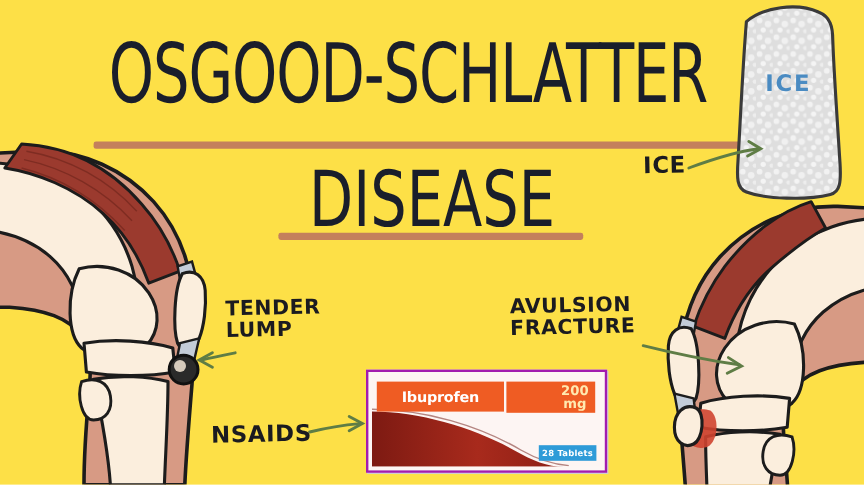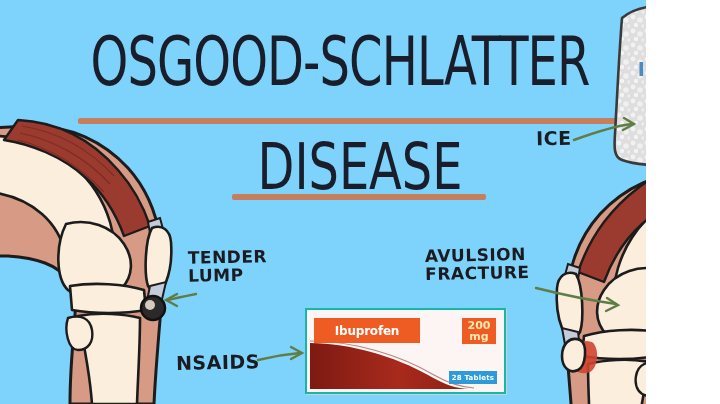--- a/index.html
+++ b/index.html
@@ -2,23 +2,23 @@
 <html><head>
 <meta charset="utf-8">
 <style>
   html, body {
     margin: 0;
     padding: 0;
     background: #ffffff;
   }
   #canvas {
     position: relative;
-    width: 646px;
+    width: 720px;
     height: 404px;
-    background: #7dd3fc;
+    background: #fde047;
     overflow: hidden;
     font-family: "DejaVu Sans", sans-serif;
   }
 
   
   .title-block {
     position: absolute;
     left: 0;
     top: 26px;
     width: 720px;
@@ -102,21 +102,21 @@
   }
 
   
   .med-box {
     position: absolute;
     left: 305px;
     top: 308px;
     width: 197px;
     height: 82px;
     background: #fdf6f4;
-    border: 2px solid #14b8a6;
+    border: 2px solid #a21caf;
     box-shadow: 1px 1px 0 #cfcfcf;
     overflow: hidden;
   }
   .med-inner {
     position: absolute;
     inset: 3px;
     background: #fdf5f3;
     overflow: hidden;
   }
   .med-banner {
@@ -142,20 +142,21 @@
     right: 5px;
     top: 5px;
     width: 34px;
     height: 26px;
     background: #ef5c23;
     display: flex;
     flex-direction: column;
     align-items: center;
     justify-content: center;
     line-height: 1.0;
+    padding-left: 40px;
   }
   .med-dose span {
     color: #ffe9b0;
     font-size: 11px;
     font-weight: 700;
     font-family: "DejaVu Sans", sans-serif;
   }
   .med-tablets {
     position: absolute;
     right: 4px;

